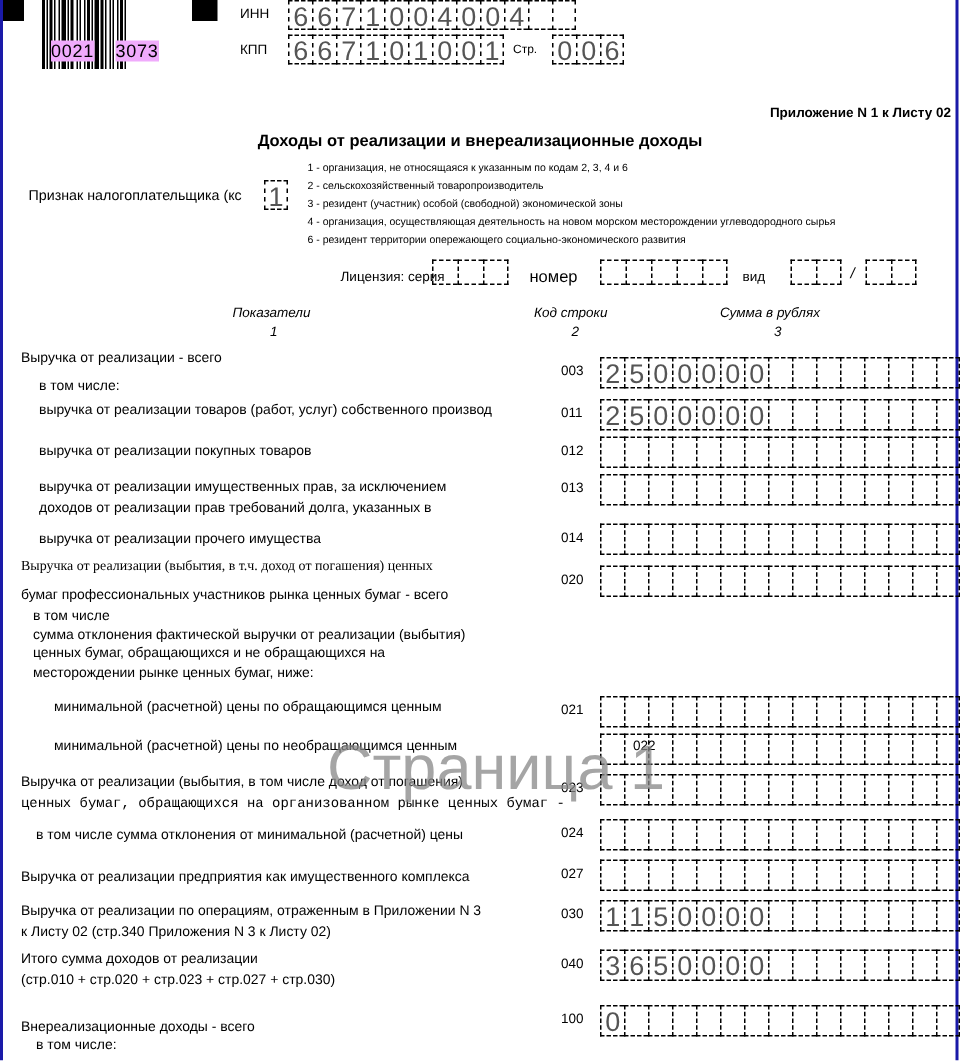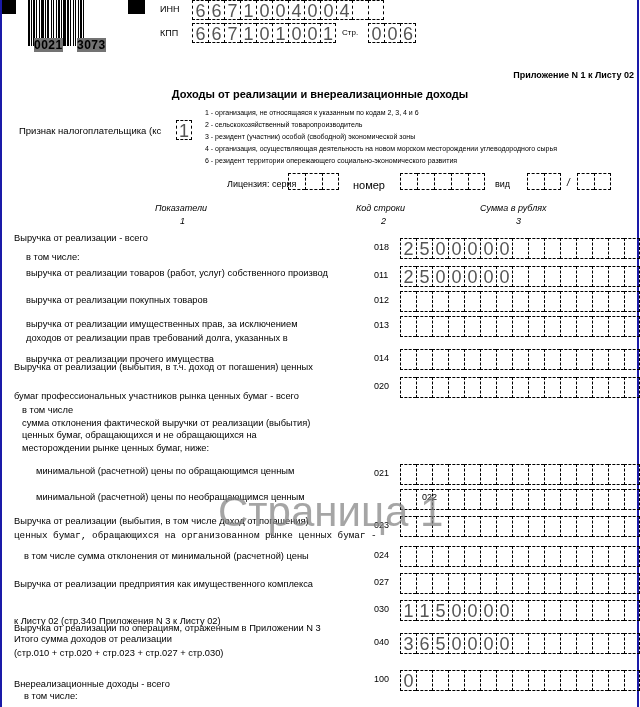--- a/index.html
+++ b/index.html
@@ -2,21 +2,21 @@
 <html><head>
 <meta charset="utf-8">
 <style>
   html, body { margin:0; padding:0; }
   body { width:640px; height:707px; overflow:hidden; background:#fff; position:relative;
          font-family:"Liberation Sans", sans-serif; color:#000; }
   .edge-left { position:absolute; left:0; top:0; width:2px; height:707px; background:#1a1aa8; }
   .edge-right { position:absolute; left:637px; top:0; width:2px; height:707px; background:#1a1aa8; }
   .sq { position:absolute; background:#000; }
   .barcode { position:absolute; left:28px; top:0; width:88px; height:46px; }
-  .barcode-num { position:absolute; top:38px; font-size:12px; font-weight:bold; letter-spacing:0.5px; background:#737373; line-height:14px; }
+  .barcode-num { position:absolute; top:27px; font-size:12px; font-weight:normal; letter-spacing:0.5px; background:#f0abfc; line-height:14px; }
   .lbl { position:absolute; font-size:9px; }
   .cells { position:absolute; display:flex; }
   .cell { box-sizing:border-box; border:1px dashed #000; border-right:none; height:20px; width:16px;
           font-family:"Liberation Sans", sans-serif; font-size:18px; color:#555; text-align:center; line-height:20px; }
   .cell:last-child { border-right:1px dashed #000; }
   .cell.s { height:17px; width:17px; font-size:16px; line-height:17px; }
   .title { position:absolute; left:0; width:640px; text-align:center; top:88px; font-size:11px; font-weight:bold; }
   .appx { position:absolute; right:6px; top:70px; font-size:9px; font-weight:bold; }
   .codes-list { position:absolute; left:205px; top:107px; font-size:7px; line-height:12px; }
   .t { position:absolute; font-size:9.3px; white-space:nowrap; }
@@ -137,21 +137,21 @@
 
 <span class="hdr" style="left:155px;top:203px;">Показатели</span>
 <span class="hdr" style="left:180px;top:216px;">1</span>
 <span class="hdr" style="left:356px;top:203px;">Код строки</span>
 <span class="hdr" style="left:381px;top:216px;">2</span>
 <span class="hdr" style="left:480px;top:203px;">Сумма в рублях</span>
 <span class="hdr" style="left:516px;top:216px;">3</span>
 
 <div id="rows">
     <span class="t" style="left: 14px; top: 233px;">Выручка от реализации - всего</span>
-    <span class="code" style="top: 242px;">018</span>
+    <span class="code" style="top: 242px;">003</span>
     <div class="row-cells" style="top: 238px;">
       <div class="cell">2</div>
       <div class="cell">5</div>
       <div class="cell">0</div>
       <div class="cell">0</div>
       <div class="cell">0</div>
       <div class="cell">0</div>
       <div class="cell">0</div>
       <div class="cell"></div>
       <div class="cell"></div>
@@ -233,21 +233,21 @@
       <div class="cell"></div>
       <div class="cell"></div>
       <div class="cell"></div>
       <div class="cell"></div>
       <div class="cell"></div>
       <div class="cell"></div>
       <div class="cell"></div>
       <div class="cell"></div>
       <div class="cell"></div>
     </div>
-    <span class="t" style="left: 14px; top: 362px;">Выручка от реализации (выбытия, в т.ч. доход от погашения) ценных</span>
+    <span class="t" style="left: 14px; top: 373px; font-family: Liberation Serif, serif;">Выручка от реализации (выбытия, в т.ч. доход от погашения) ценных</span>
     <span class="t" style="left: 14px; top: 391px;">бумаг профессиональных участников рынка ценных бумаг - всего</span>
     <span class="code" style="top: 381px;">020</span>
     <div class="row-cells" style="top: 377px;">
       <div class="cell"></div>
       <div class="cell"></div>
       <div class="cell"></div>
       <div class="cell"></div>
       <div class="cell"></div>
       <div class="cell"></div>
       <div class="cell"></div>
@@ -353,21 +353,21 @@
       <div class="cell"></div>
       <div class="cell"></div>
       <div class="cell"></div>
       <div class="cell"></div>
       <div class="cell"></div>
       <div class="cell"></div>
       <div class="cell"></div>
       <div class="cell"></div>
       <div class="cell"></div>
     </div>
-    <span class="t" style="left: 14px; top: 602px; margin-top: 21px;">Выручка от реализации по операциям, отраженным в Приложении N 3</span>
+    <span class="t" style="left: 14px; top: 602px;">Выручка от реализации по операциям, отраженным в Приложении N 3</span>
     <span class="t" style="left: 14px; top: 616px;">к Листу 02 (стр.340 Приложения N 3 к Листу 02)</span>
     <span class="code" style="top: 604px;">030</span>
     <div class="row-cells" style="top: 600px;">
       <div class="cell">1</div>
       <div class="cell">1</div>
       <div class="cell">5</div>
       <div class="cell">0</div>
       <div class="cell">0</div>
       <div class="cell">0</div>
       <div class="cell">0</div>

